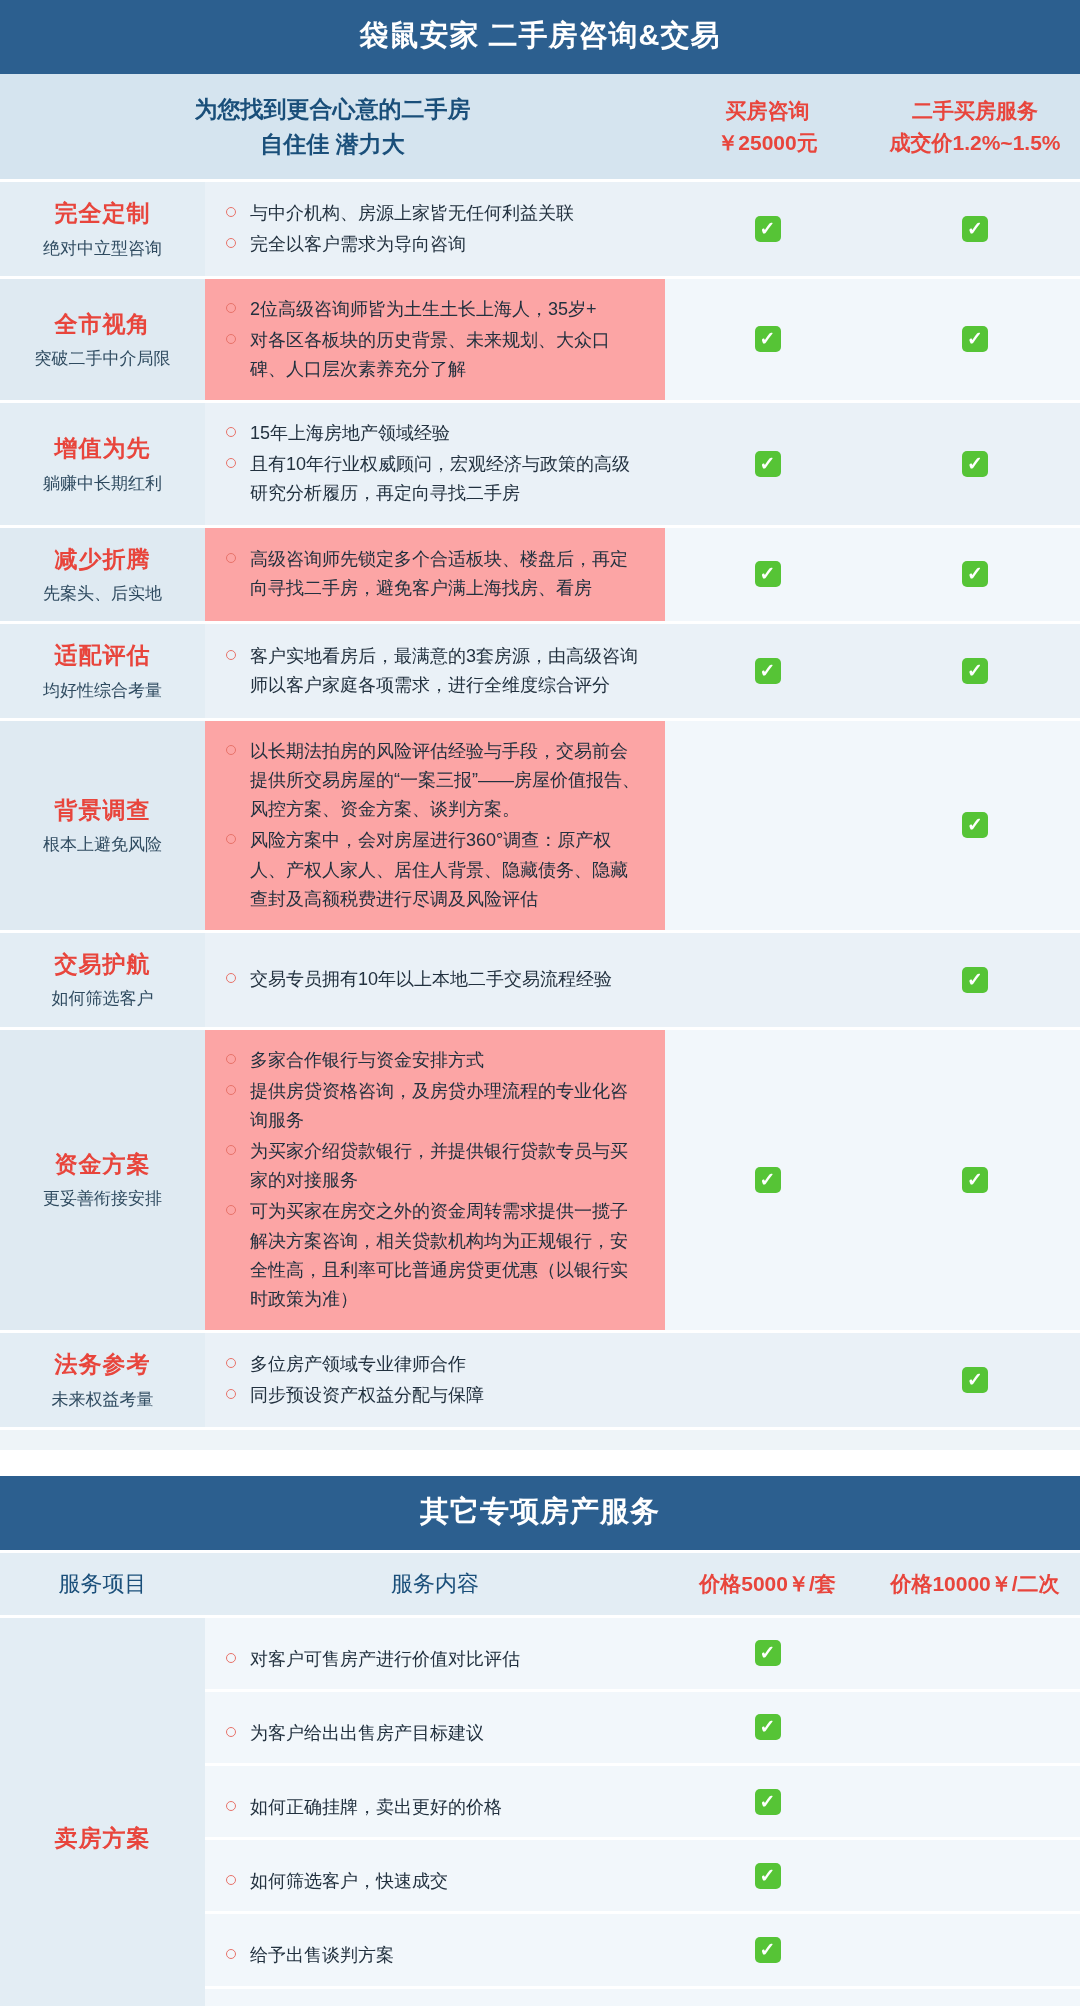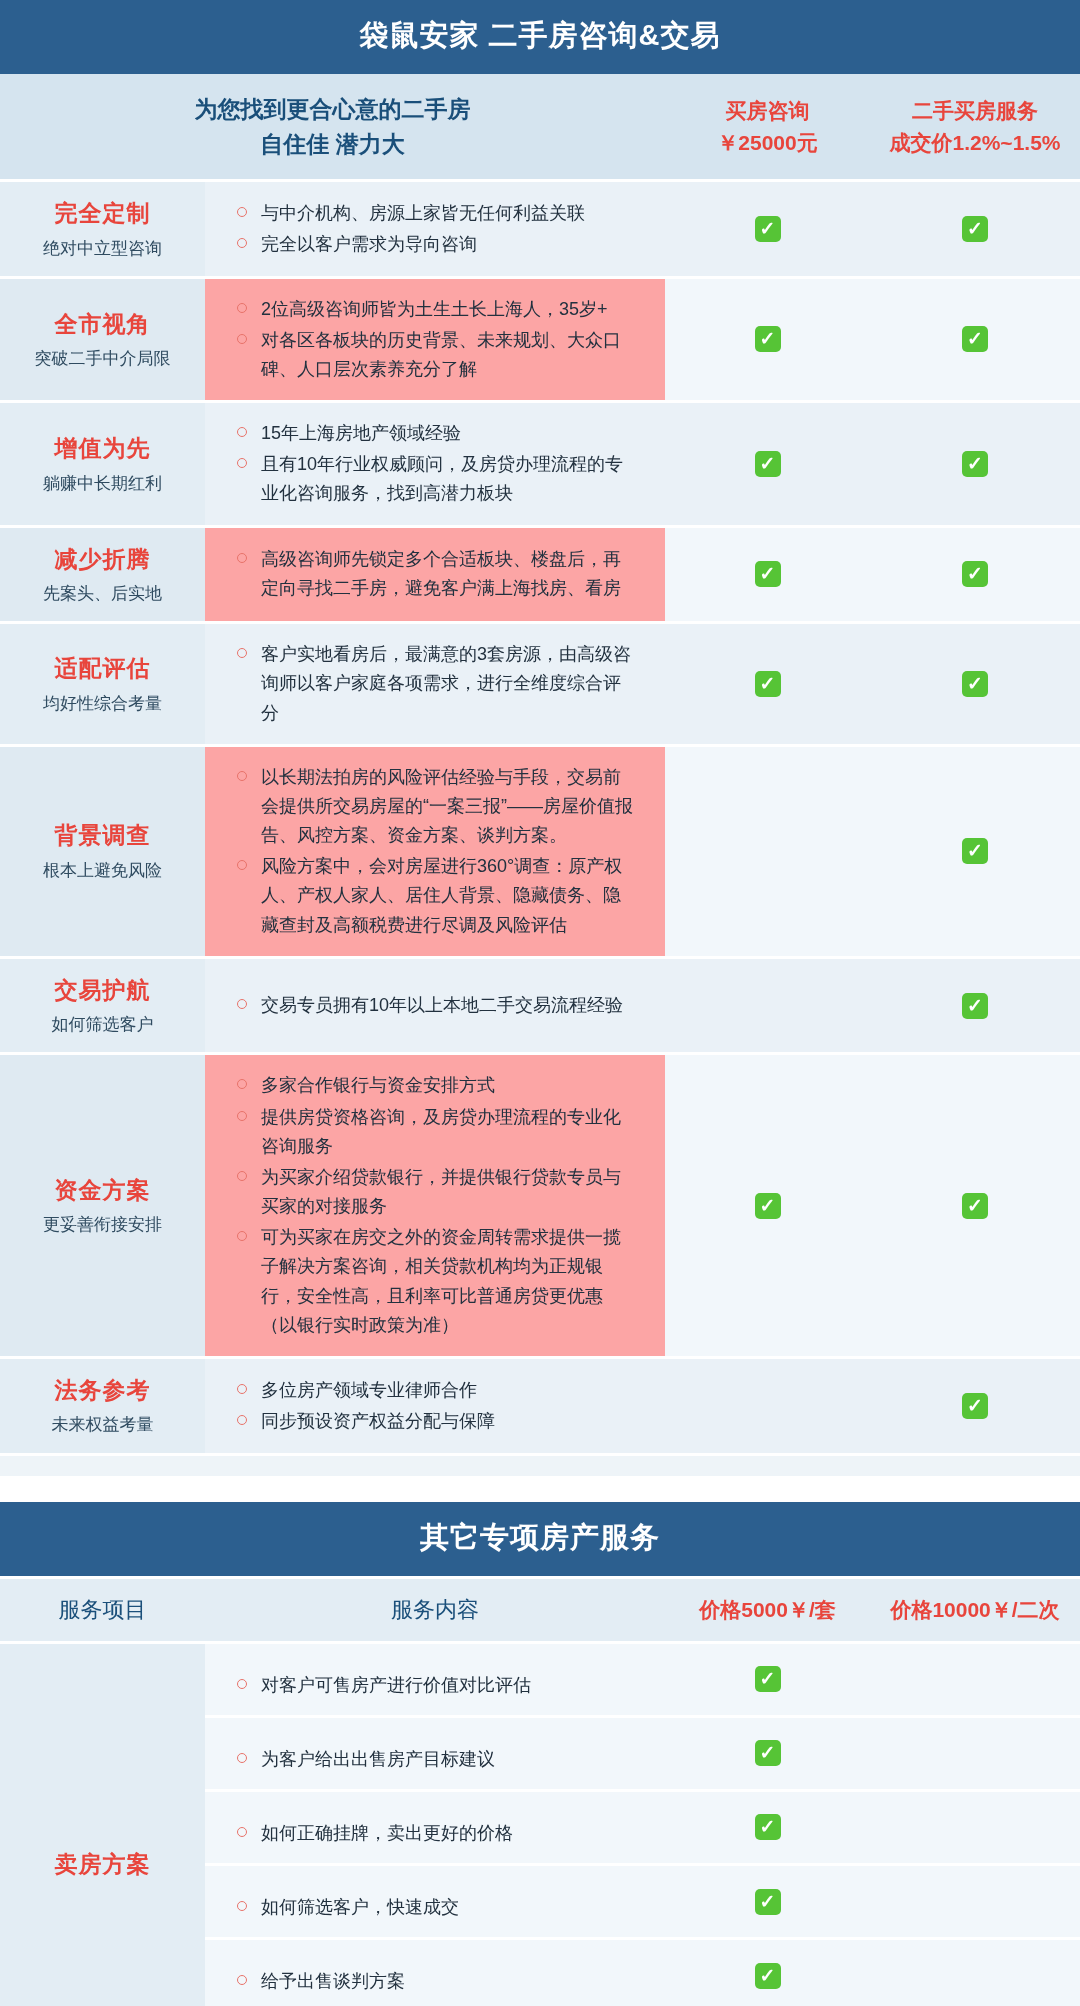--- a/index.html
+++ b/index.html
@@ -88,21 +88,21 @@
   .row-alt .row-content { background: #fca5a5; }
   .row-alt .row-label { background: #dfeaf2; }
 
   .bullets { margin: 0; padding: 0; list-style: none; }
   .bullets li {
     font-size: 18px;
     line-height: 1.62;
     color: #22313f;
     position: relative;
     padding-left: 26px;
-    margin: 2px 16px;
+    margin: 2px 5px;
   }
   .bullets li::before {
     content: "";
     position: absolute;
     left: 2px;
     top: 8px;
     width: 10px;
     height: 10px;
     border: 1.6px solid #e8736a;
     border-radius: 50%;
@@ -236,21 +236,21 @@
           <td class="cell-check"><span class="check">✓</span></td>
         </tr>
         <tr>
           <td class="row-label">
             <div class="big">增值为先</div>
             <div class="small">躺赚中长期红利</div>
           </td>
           <td class="row-content">
             <ul class="bullets">
               <li>15年上海房地产领域经验</li>
-              <li>且有10年行业权威顾问，及房贷办理流程的专业化咨询服务，找到高潜力板块</li>
+              <li>且有10年行业权威顾问，宏观经济与政策的高级研究分析履历，再定向寻找二手房</li>
             </ul>
           </td>
           <td class="cell-check"><span class="check">✓</span></td>
           <td class="cell-check"><span class="check">✓</span></td>
         </tr>
         <tr class="row-alt">
           <td class="row-label">
             <div class="big">减少折腾</div>
             <div class="small">先案头、后实地</div>
           </td>

